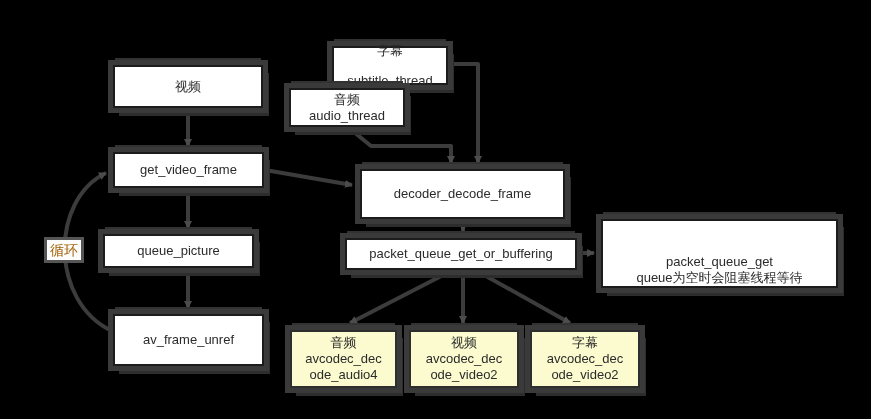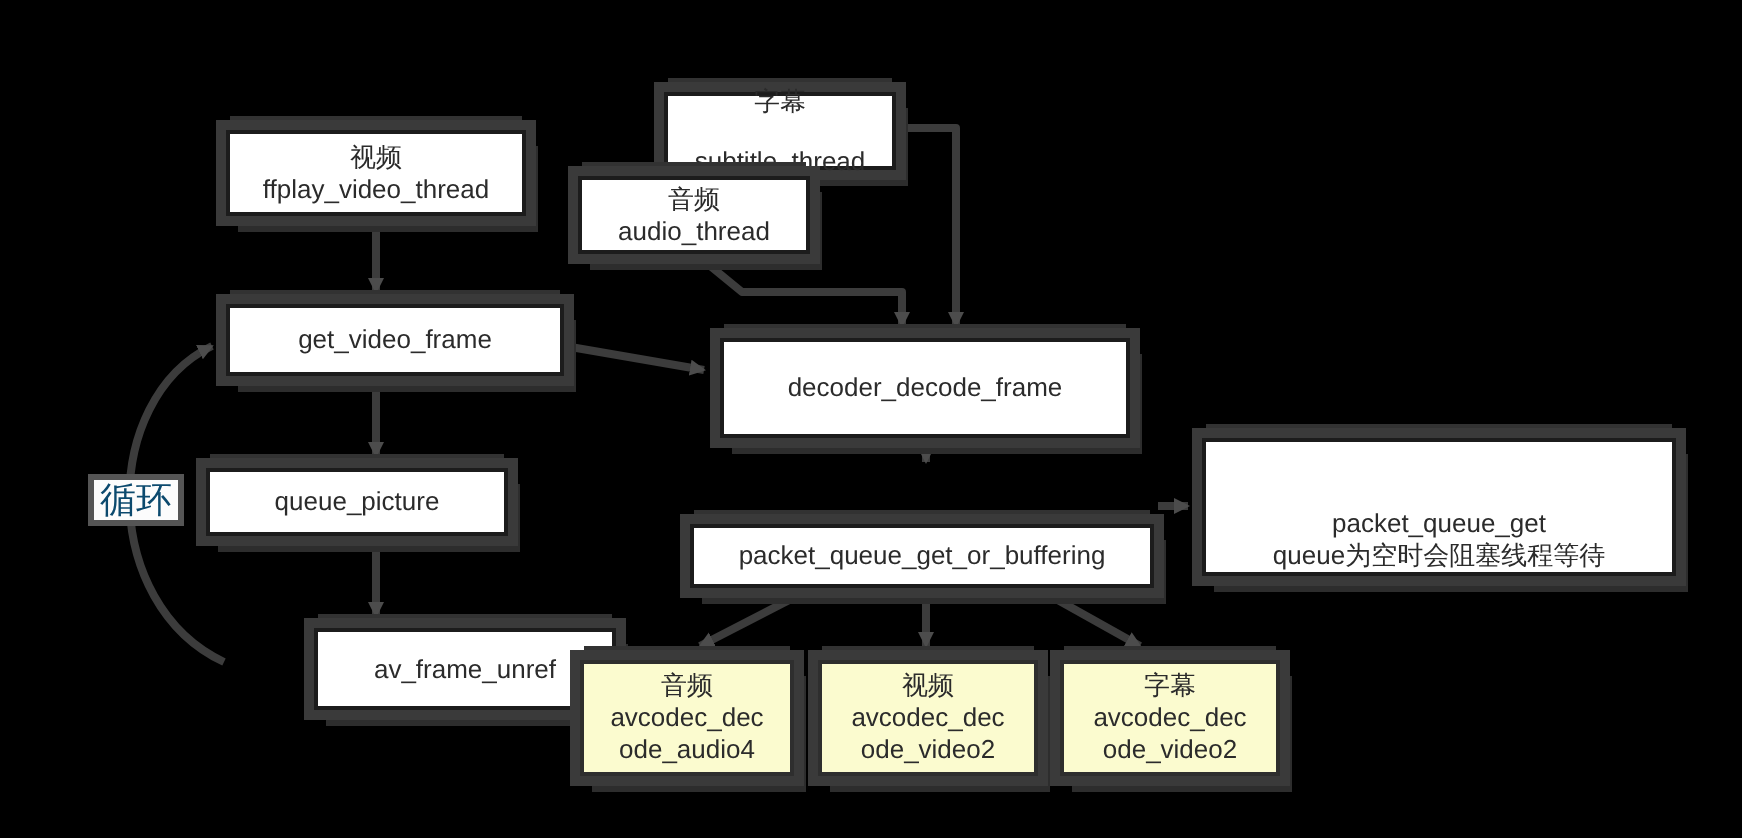--- a/index.html
+++ b/index.html
@@ -10,21 +10,21 @@
         background:#fff;border:2px solid #1c1c1c;
         box-shadow:0 0 0 5px #3a3a3a,0 -9px 0 -2px #323232,6px 8px 0 0 #2d2d2d;
         display:flex;flex-direction:column;align-items:center;justify-content:center;
         text-align:center;color:#2b2b2b;font-size:13px;line-height:16px;overflow:visible;}
   .node.yellow{background:#fbfbcf;border-color:#2e2e2e;}
   .ln{white-space:nowrap;}
   .ln.wrap{white-space:normal;word-break:break-all;}
   .wrap.w94{width:94px;margin-top:14px;}
   .wrap.w82{width:82px;}
   #loop-label{position:absolute;z-index:3;left:47px;top:240px;padding:1px 3px;
-        background:#fcfcfc;color:#0c4a6e;font-size:18px;line-height:18px;
+        background:#fcfcfc;color:#a16207;font-size:14px;line-height:18px;
         box-shadow:0 0 0 3px #555;}
 </style>
 </head>
 <body>
 
 <div id="stage">
 
   <svg class="wires" viewBox="0 0 871 419">
     <defs>
       <marker id="arr" markerWidth="9" markerHeight="9" refX="7" refY="4" orient="auto" markerUnits="userSpaceOnUse">
@@ -55,45 +55,44 @@
     <div class="ln wrap w94">subtitle_thread</div>
   </div>
 
   <div class="node" style="left:289px;top:88px;width:116px;height:39px;">
     <div class="ln">音频</div>
     <div class="ln">audio_thread</div>
   </div>
 
   <div class="node" style="left:113px;top:65px;width:150px;height:43px;">
     <div class="ln">视频</div>
-    <div class="ln">ffplay_video_thread</div>
   </div>
 
-  <div class="node" style="left:113px;top:152px;width:169px;height:36px;text-align:center;">
+  <div class="node" style="left:113px;top:152px;width:151px;height:36px;text-align:center;">
     <div class="ln">get_video_frame</div>
   </div>
 
   <div class="node" style="left:360px;top:169px;width:205px;height:50px;">
     <div class="ln">decoder_decode_frame</div>
   </div>
 
   <div class="node" style="left:103px;top:234px;width:151px;height:34px;">
     <div class="ln">queue_picture</div>
   </div>
 
-  <div class="node" style="left:345px;top:238px;width:232px;height:32px;margin-top:24px;">
+  <div class="node" style="left:345px;top:238px;width:232px;height:32px;">
     <div class="ln">packet_queue_get_or_buffering</div>
   </div>
 
   <div class="node" style="left:601px;top:219px;width:237px;height:69px;justify-content:flex-end;">
     <div class="ln">packet_queue_get</div>
     <div class="ln">queue为空时会阻塞线程等待</div>
   </div>
 
-  <div class="node" style="left:113px;top:314px;width:151px;height:41px;margin-left:44px;">
+  <div class="node" style="left:113px;top:314px;width:151px;height:52px;">
     <div class="ln">av_frame_unref</div>
   </div>
 
   <div class="node yellow" style="left:290px;top:330px;width:107px;height:58px;">
     <div class="ln">音频</div>
     <div class="ln wrap w82">avcodec_decode_audio4</div>
   </div>
 
   <div class="node yellow" style="left:409px;top:330px;width:110px;height:58px;">
     <div class="ln">视频</div>

